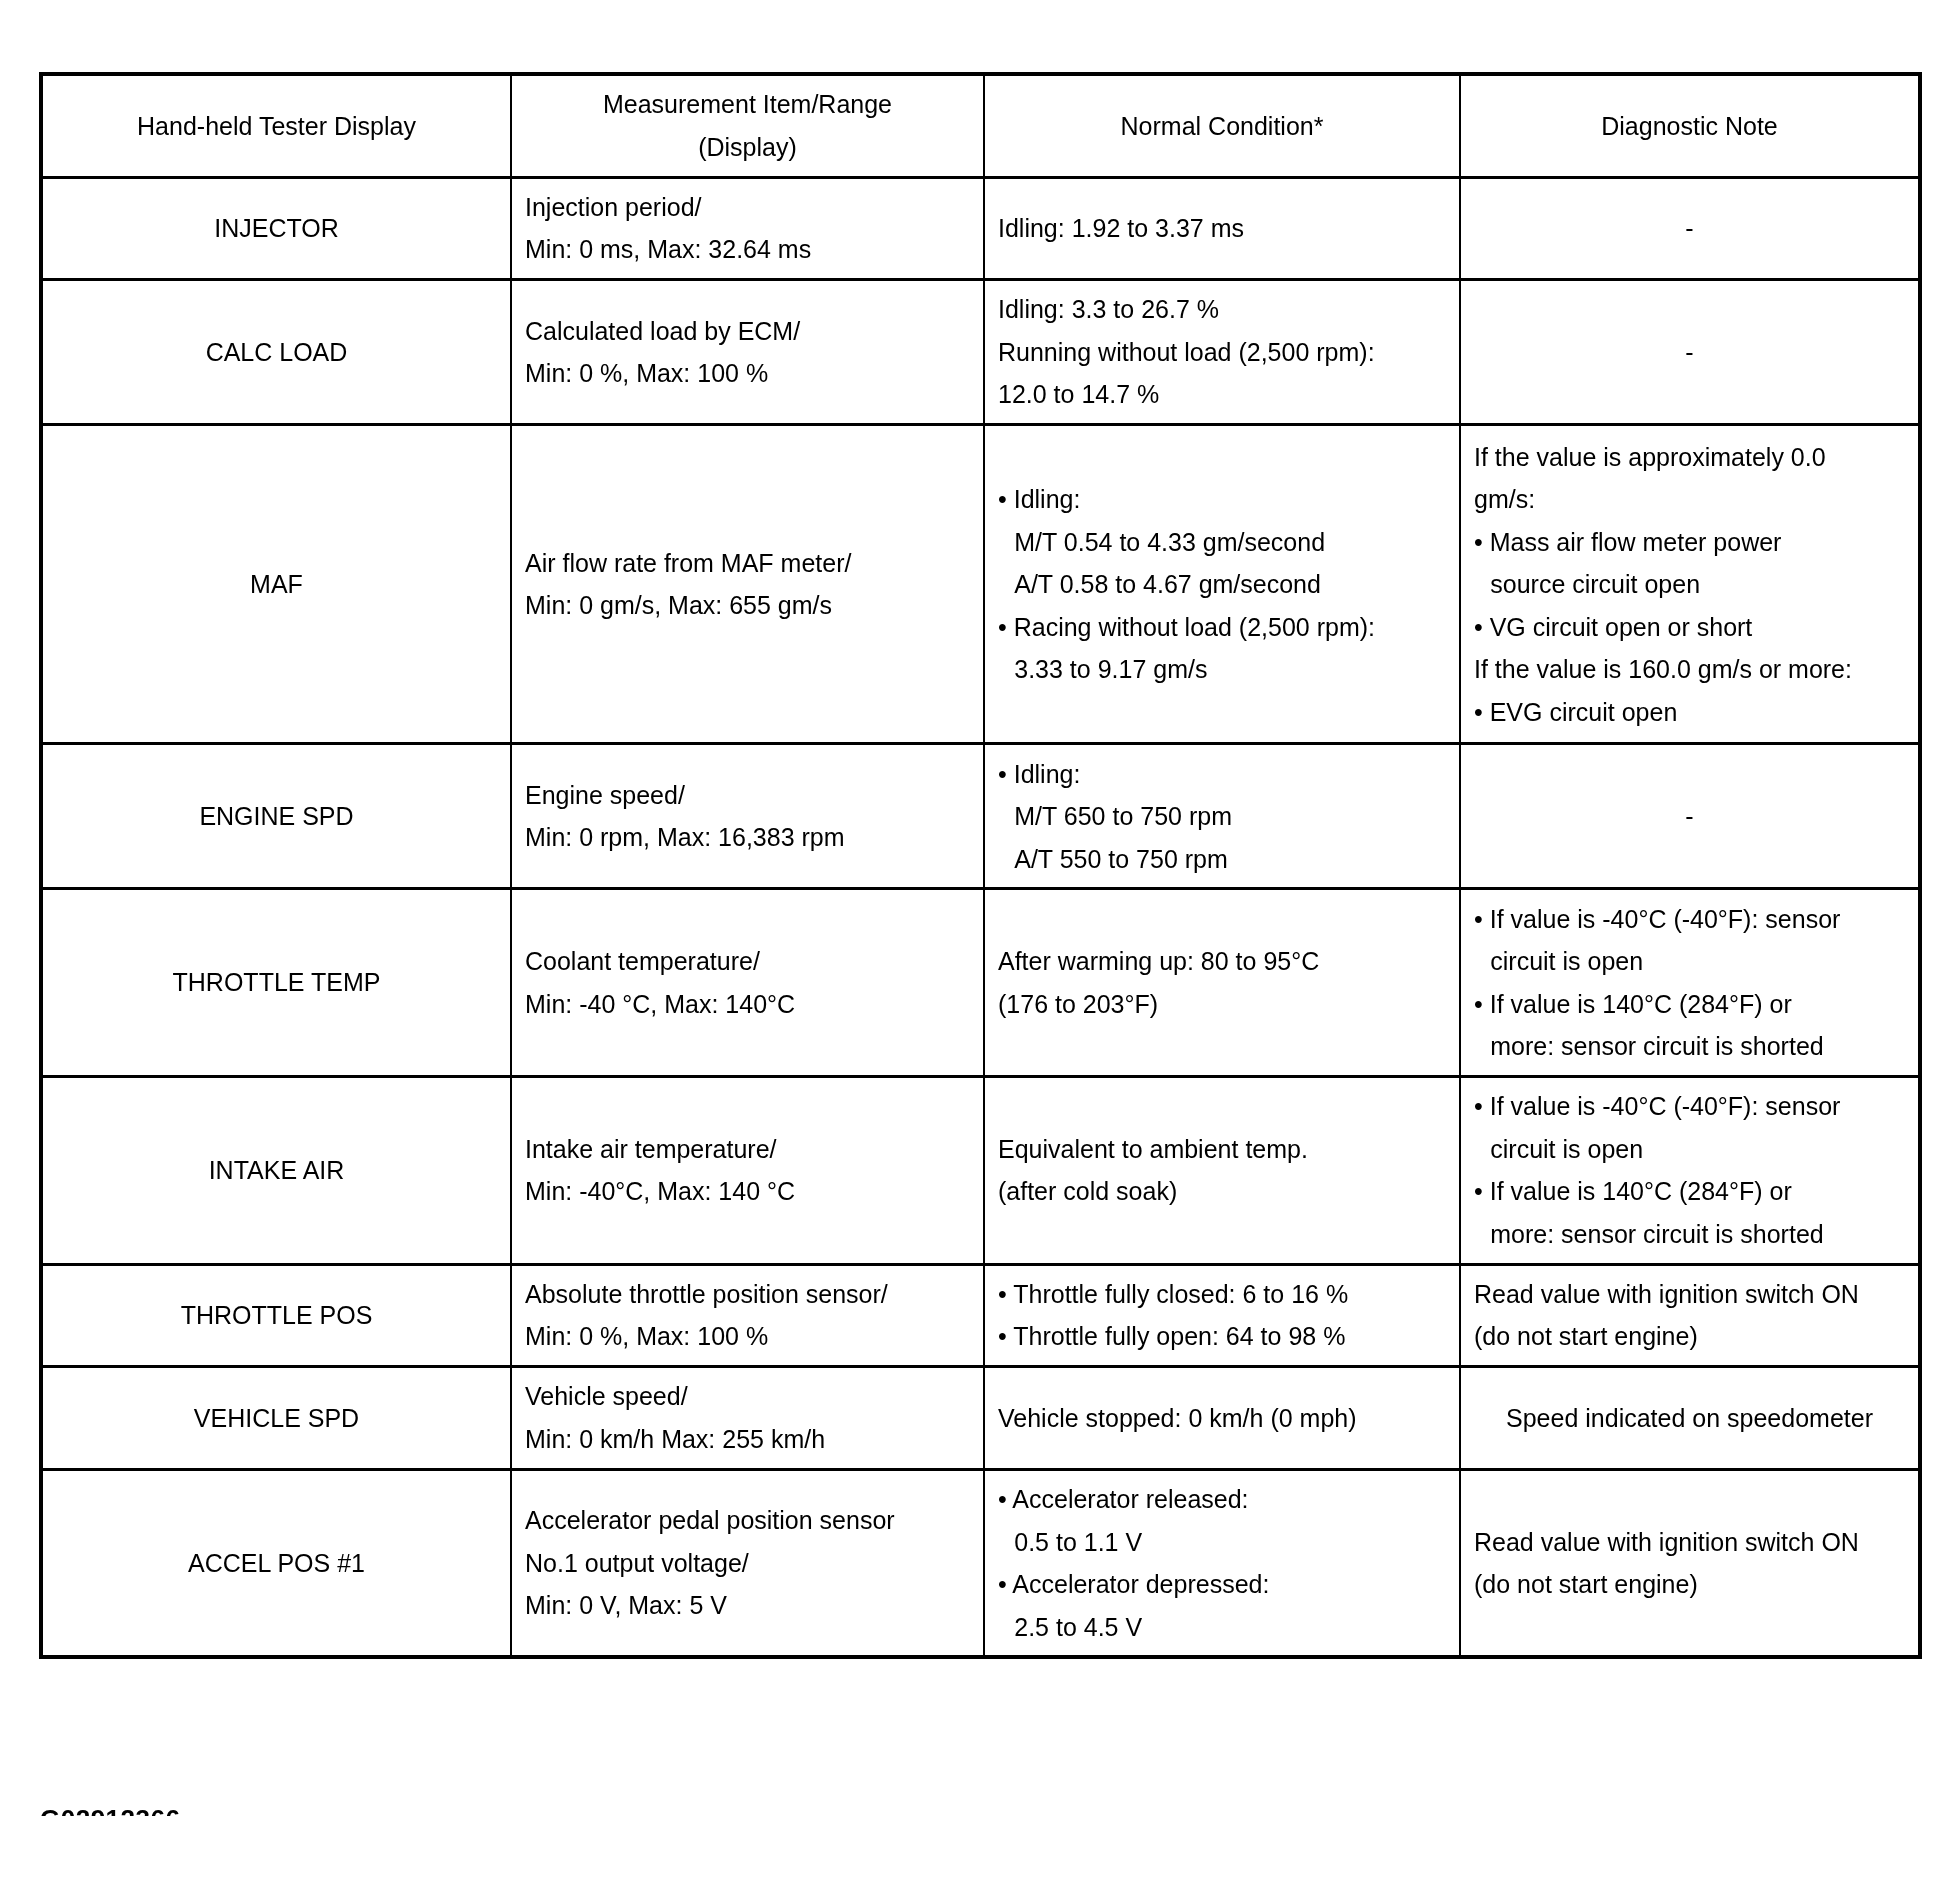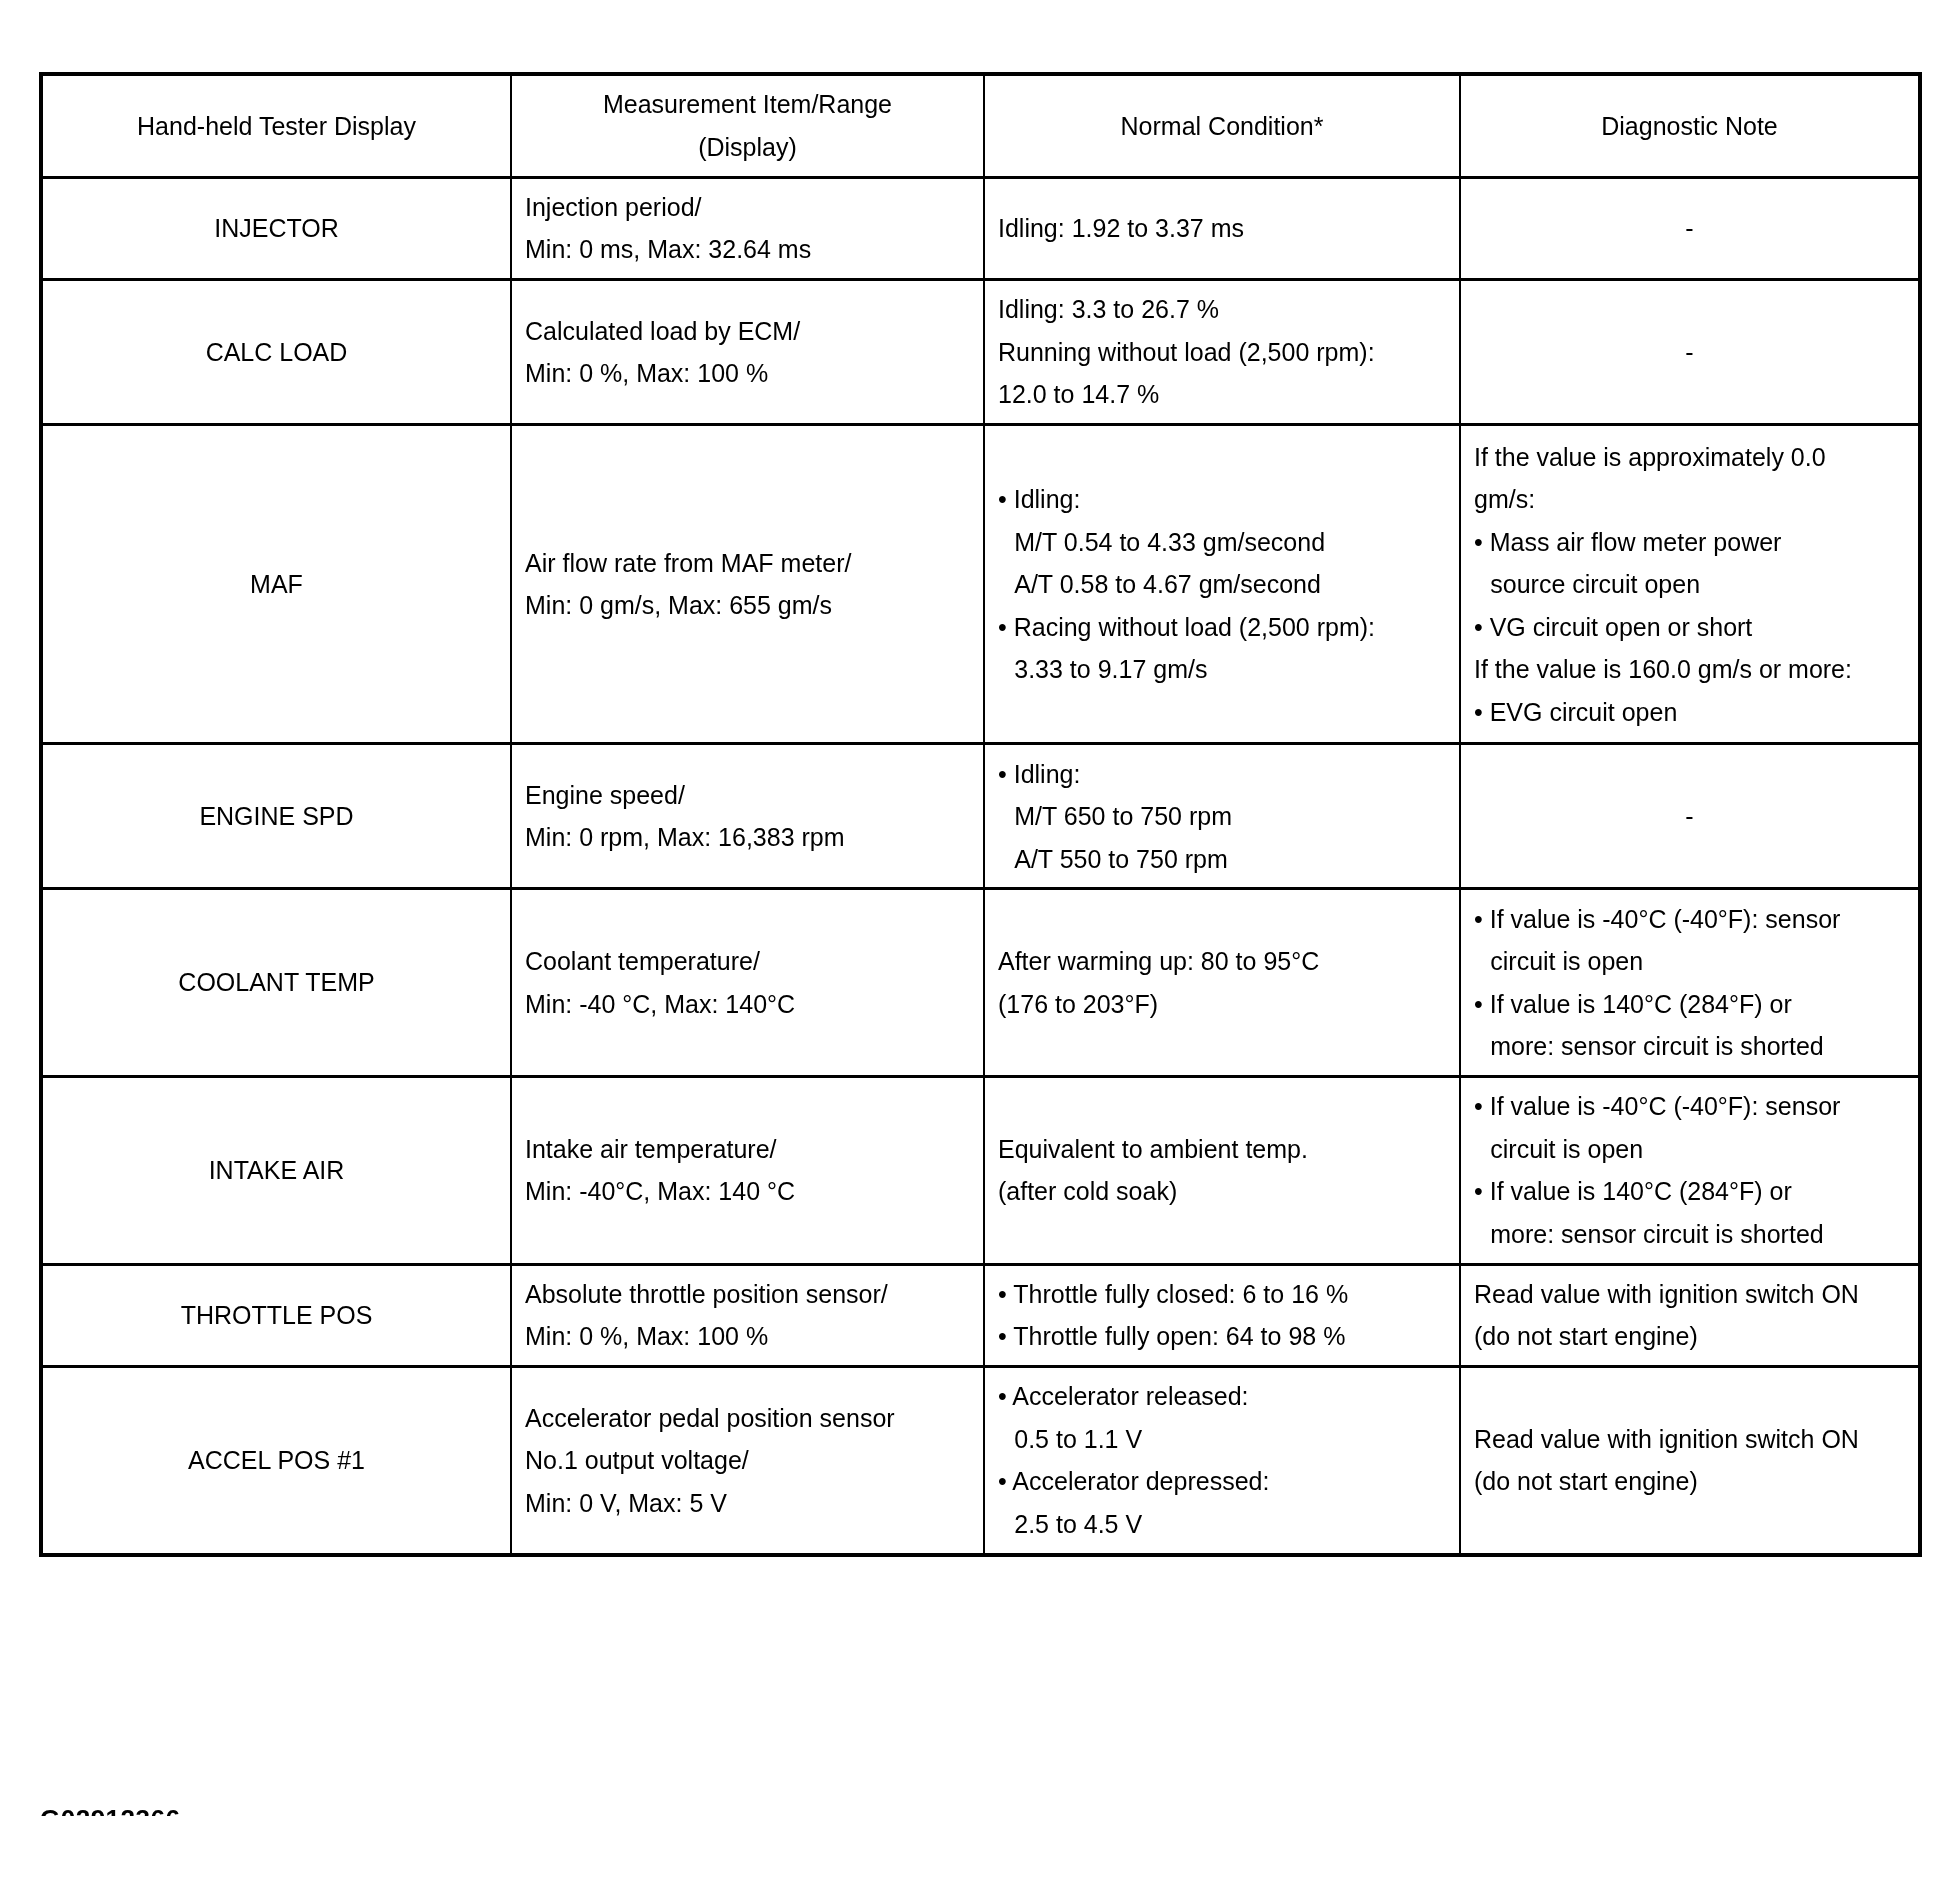--- a/index.html
+++ b/index.html
@@ -131,21 +131,21 @@
           <div class="ln b">• Idling:</div>
           <div class="ln i">M/T 650 to 750 rpm</div>
           <div class="ln i">A/T 550 to 750 rpm</div>
         </td>
         <td class="cc">
           <div class="ln">-</div>
         </td>
       </tr>
 
       <tr style="height:185px">
-        <td class="name">COOLANT TEMP</td>
+        <td class="name">THROTTLE TEMP</td>
         <td>
           <div class="ln">Coolant temperature/</div>
           <div class="ln">Min: -40 °C, Max: 140°C</div>
         </td>
         <td>
           <div class="ln">After warming up: 80 to 95°C</div>
           <div class="ln">(176 to 203°F)</div>
         </td>
         <td>
           <div class="ln b">• If value is -40°C (-40°F): sensor</div>
@@ -183,20 +183,33 @@
           <div class="ln b">• Throttle fully closed: 6 to 16 %</div>
           <div class="ln b">• Throttle fully open: 64 to 98 %</div>
         </td>
         <td>
           <div class="ln">Read value with ignition switch ON</div>
           <div class="ln">(do not start engine)</div>
         </td>
       </tr>
 
 
+      <tr style="height:96px">
+        <td class="name">VEHICLE SPD</td>
+        <td>
+          <div class="ln">Vehicle speed/</div>
+          <div class="ln">Min: 0 km/h Max: 255 km/h</div>
+        </td>
+        <td>
+          <div class="ln">Vehicle stopped: 0 km/h (0 mph)</div>
+        </td>
+        <td class="cc">
+          <div class="ln">Speed indicated on speedometer</div>
+        </td>
+      </tr>
 
       <tr style="height:188px">
         <td class="name">ACCEL POS #1</td>
         <td>
           <div class="ln">Accelerator pedal position sensor</div>
           <div class="ln">No.1 output voltage/</div>
           <div class="ln">Min: 0 V, Max: 5 V</div>
         </td>
         <td>
           <div class="ln b">• Accelerator released:</div>

